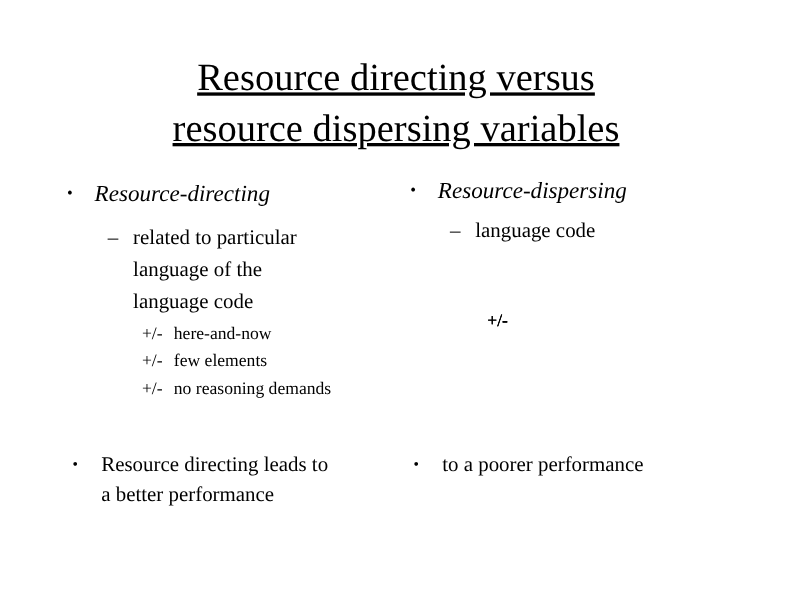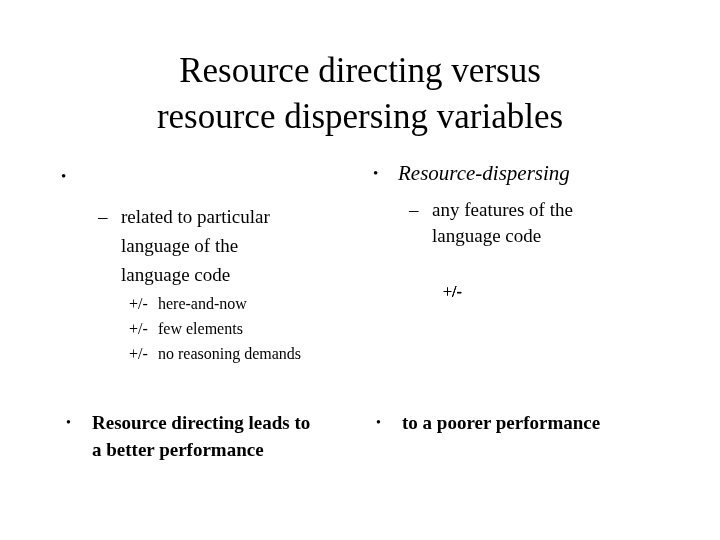--- a/index.html
+++ b/index.html
@@ -26,20 +26,21 @@
   .title-block {
     position: absolute;
     left: 0;
     top: 48px;
     width: 720px;
     text-align: center;
     line-height: 46px;
     font-size: 35px;
     font-weight: normal;
     letter-spacing: 0px;
+    text-decoration: underline;
   }
   .title-line { display: block; white-space: nowrap; }
 
   
   .col {
     position: absolute;
     top: 0;
   }
   .col-left  { left: 58px;  width: 310px; }
   .col-right { left: 370px; width: 320px; }
@@ -121,37 +122,38 @@
     line-height: 27px;
     font-style: normal;
   }
   .concl .marker {
     position: absolute;
     left: 4px;
     top: 0;
     font-size: 14px;
     line-height: 27px;
   }
-  .concl .txt { display: block; font-weight: bold; }
+  .concl .txt { display: block; }
 </style>
 </head>
 <body>
 
 <div class="slide">
 
   <div class="title-block">
     <span class="title-line">Resource directing versus</span>
     <span class="title-line">resource dispersing variables</span>
   </div>
 
   <div class="col col-left">
 
     <div class="block-left-head">
       <div class="lvl1">
         <span class="marker">•</span>
+        <span>Resource-directing</span>
       </div>
     </div>
 
     <div class="block-left-sub">
       <div class="lvl2">
         <span class="marker">–</span>
         <span class="txt">related to particular</span>
         <span class="txt">language of the</span>
         <span class="txt">language code</span>
       </div>
@@ -187,21 +189,20 @@
     <div class="block-right-head">
       <div class="lvl1">
         <span class="marker">•</span>
         <span>Resource-dispersing</span>
       </div>
     </div>
 
     <div class="block-right-sub">
       <div class="lvl2">
         <span class="marker">–</span>
-        <span class="txt">any features of the</span>
         <span class="txt">language code</span>
       </div>
     </div>
 
     <div class="block-right-items">
       <div class="lvl3">
         <span class="marker">+/-</span>
       </div>
       <div class="lvl3">
         <span class="marker">+/-</span>

